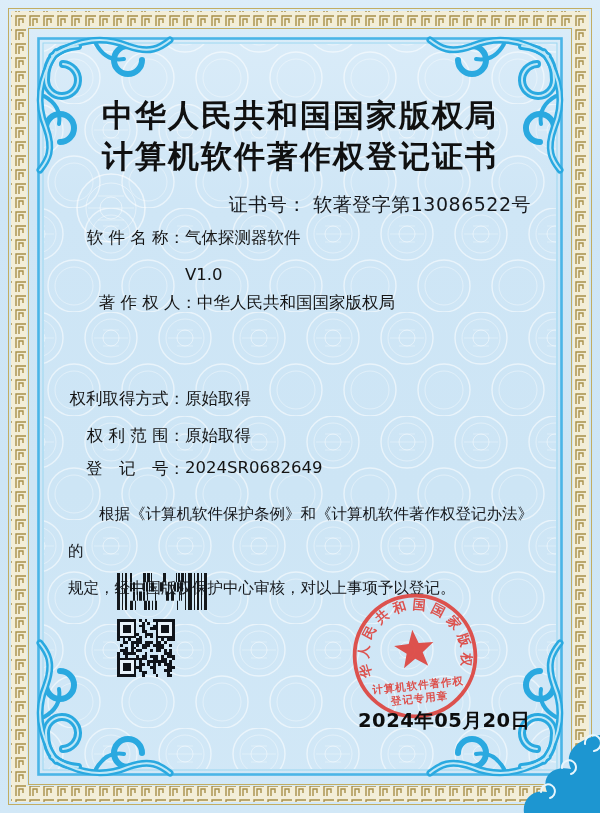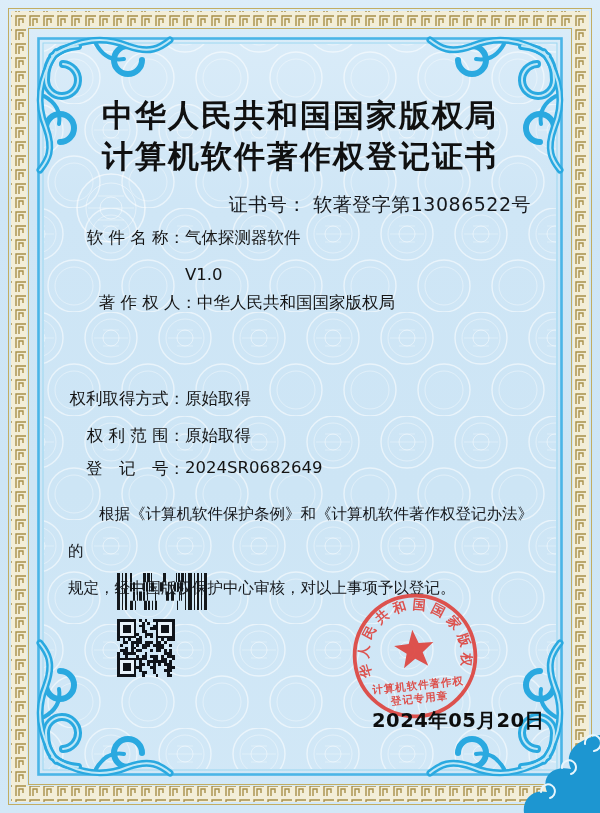--- a/index.html
+++ b/index.html
@@ -29,21 +29,21 @@
   .row-acq{top:388px;}
   .row-scope{top:425px;}
   .row-reg{top:458px;}
   .statement{position:absolute;left:68px;top:496px;width:480px;font-size:15.5px;
     font-weight:normal;line-height:37px;color:#16181c;}
   .statement .ln1{text-indent:31px;}
   .barcode{position:absolute;left:117px;top:573px;}
   .qrcode{position:absolute;left:117px;top:619px;}
   .seal{position:absolute;left:349px;top:590px;width:132px;height:132px;
     transform:rotate(-6deg);opacity:.9;}
-  .issue-date{position:absolute;left:372px;top:707px;font-size:19.5px;font-weight:bold;
+  .issue-date{position:absolute;left:358px;top:707px;font-size:19.5px;font-weight:bold;
     letter-spacing:.5px;color:#0d0d0d;}
 </style>
 </head>
 <body>
 
 <div class="page">
 
   <svg class="bg-svg" width="600" height="813" viewBox="0 0 600 813">
     <defs>
       <pattern id="meander" width="14" height="14" patternUnits="userSpaceOnUse">

